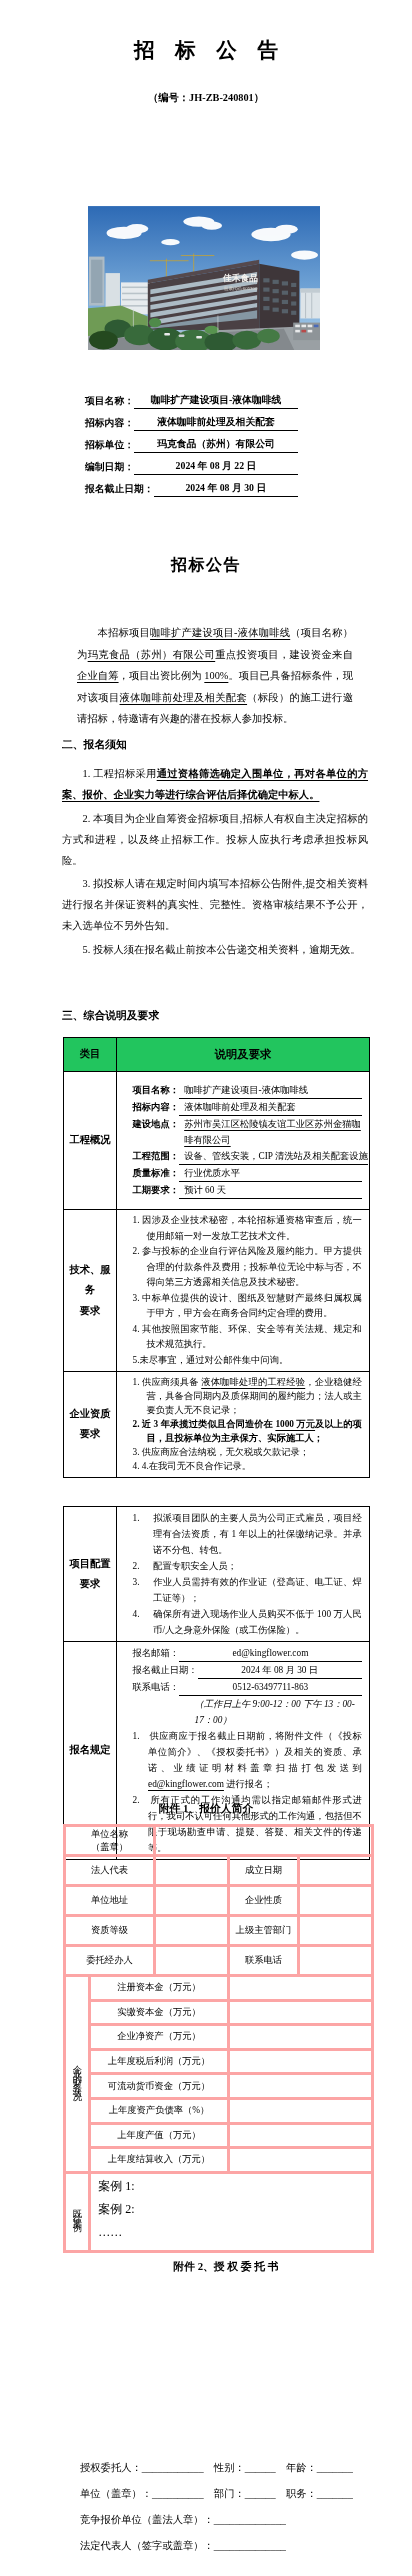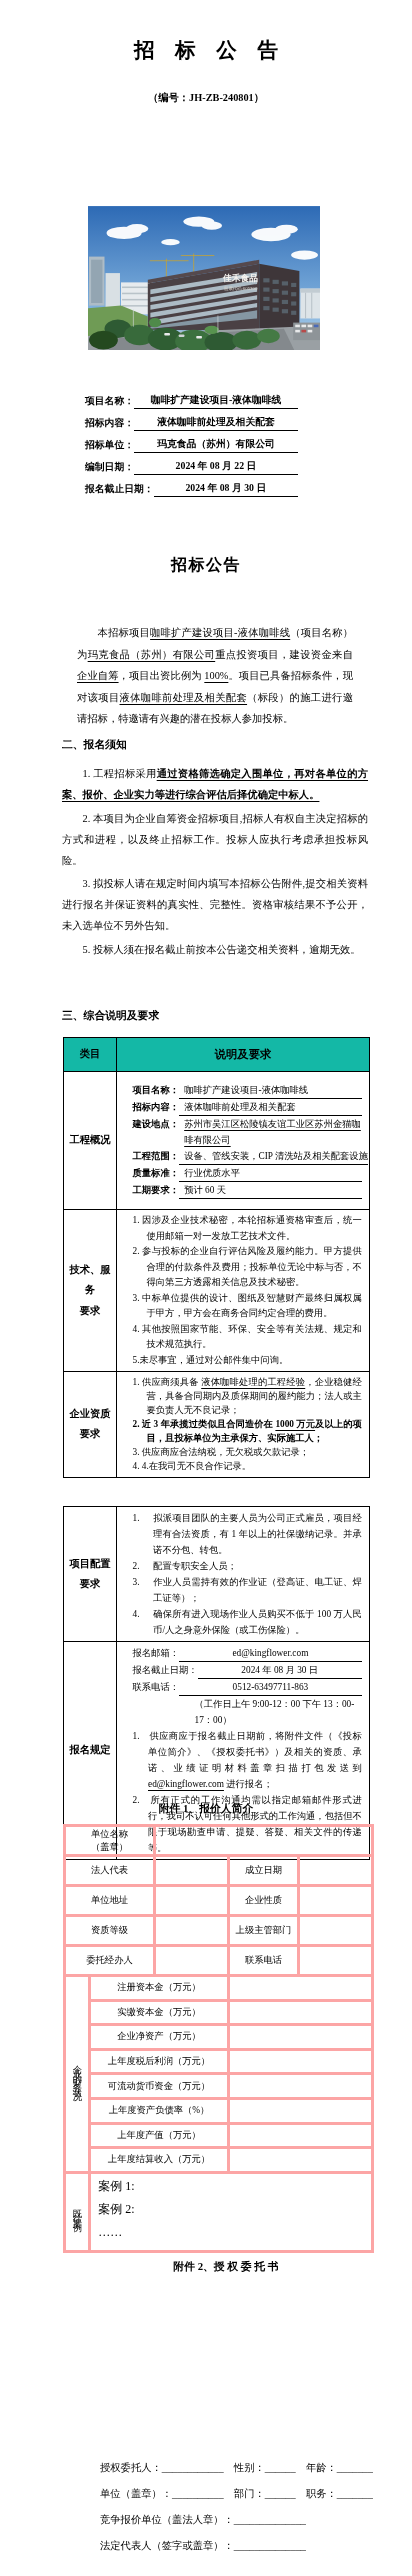--- a/index.html
+++ b/index.html
@@ -24,52 +24,52 @@
   .sec h3{font-size:10.8px;font-weight:bold;margin:0 0 11.3px 0;}
   .para{font-size:10.3px;line-height:21.6px;text-align:justify;text-indent:2em;margin:15px;}
   .nitem{font-size:10.3px;line-height:21px;text-align:justify;text-indent:2em;margin:0 0 2.6px 0;}
   .u{text-decoration:underline;text-underline-offset:2.6px;}
   .bu{font-weight:bold;text-decoration:underline;text-underline-offset:2.6px;}
   .b{font-weight:bold;}
   
   table.mt{position:absolute;left:63px;width:307px;border-collapse:collapse;table-layout:fixed;}
   table.mt td{border:1px solid #000;vertical-align:middle;}
   td.cat{width:53px;text-align:center;font-weight:bold;font-size:10.3px;line-height:20.6px;}
-  tr.thead td{height:31px;background:#14b8a6;}
+  tr.thead td{height:31px;background:#22c55e;}
   td.thead2{font-size:11.3px;font-weight:bold;text-align:center;}
   td.content{padding:3.1px 7.2px 3.1px 15.5px;}
   .fld{display:flex;font-size:9.3px;line-height:16px;}
   .flabel{white-space:nowrap;font-weight:bold;}
   .fval-b{flex:1;border-bottom:1px solid #000;padding-left:5.2px;white-space:nowrap;}
   .fval-c{flex:1;border-bottom:1px solid #000;text-align:center;white-space:nowrap;}
   .fval-u{flex:1;padding-left:5.2px;text-decoration:underline;text-underline-offset:2.6px;}
   .titem{font-size:9.3px;line-height:15.5px;margin:0;text-align:justify;padding-left:14px;text-indent:-14px;}
   .qitem{font-size:9.3px;line-height:14px;margin:0;text-align:justify;padding-left:14px;text-indent:-14px;}
   .pitem{font-size:9.3px;line-height:16px;margin:0;text-align:justify;padding-left:20.6px;text-indent:-20.6px;}
   .pitem .num{display:inline-block;width:20.6px;text-indent:0;}
   .ritem{font-size:9.3px;line-height:16px;margin:0;text-align:justify;padding-left:15.5px;text-indent:-15.5px;}
-  .hours{font-size:9.3px;line-height:16px;margin:0;padding-left:62px;}
+  .hours{font-size:9.3px;line-height:16px;margin:0;padding-left:62px;font-style:italic;}
   .rfld{display:flex;font-size:9.3px;line-height:16px;}
   
   .att-heading{position:absolute;left:0;width:412px;text-align:center;font-size:10.8px;font-weight:bold;}
   table.a1{position:absolute;left:63px;top:1824px;width:308px;border-collapse:collapse;table-layout:fixed;}
   table.a1 td{border:3px solid #fca5a5;vertical-align:middle;font-size:9.3px;text-align:center;padding:1px 3.1px;font-family:Liberation Serif, serif;}
   table.a1 tr.r1 td{height:25px;}
   table.a1 tr.rp td{height:25px;}
   table.a1 tr.rf td{height:19.6px;}
   table.a1 tr.rc td{height:74px;}
   .two-line{line-height:12.4px;}
   .vtext{writing-mode:vertical-rl;letter-spacing:4.6px;display:inline-block;font-size:9.3px;}
   td.cases-cell{text-align:left !important;padding-left:7.2px !important;vertical-align:top !important;}
   .case-line{line-height:23px;font-size:12px;}
   
   .att2-body{position:absolute;left:62px;top:2294px;width:306px;}
   .att2-body .para2{font-size:10.3px;line-height:21px;text-align:justify;text-indent:2em;margin:0;}
   .att2-body .para3{font-size:10.3px;line-height:21px;text-indent:2em;margin:1px 0 0 0;}
-  .sign{position:absolute;left:80px;top:2461px;width:299px;font-size:10.3px;margin-left:20px;}
+  .sign{position:absolute;left:80px;top:2461px;width:299px;font-size:10.3px;}
   .sline{height:26px;line-height:14.4px;white-space:nowrap;}
 </style>
 </head>
 <body>
 
 <div id="doc">
 
   <div class="title">招标公告</div>
   <div class="docnum">（编号：JH-ZB-240801）</div>
 

